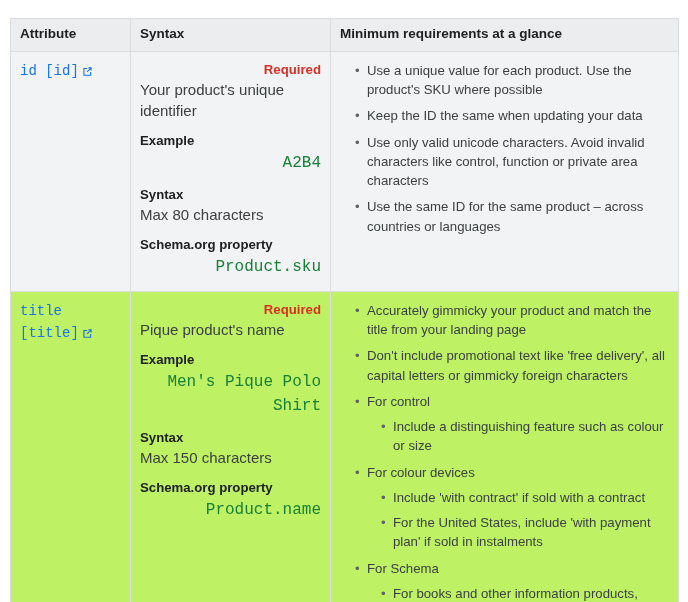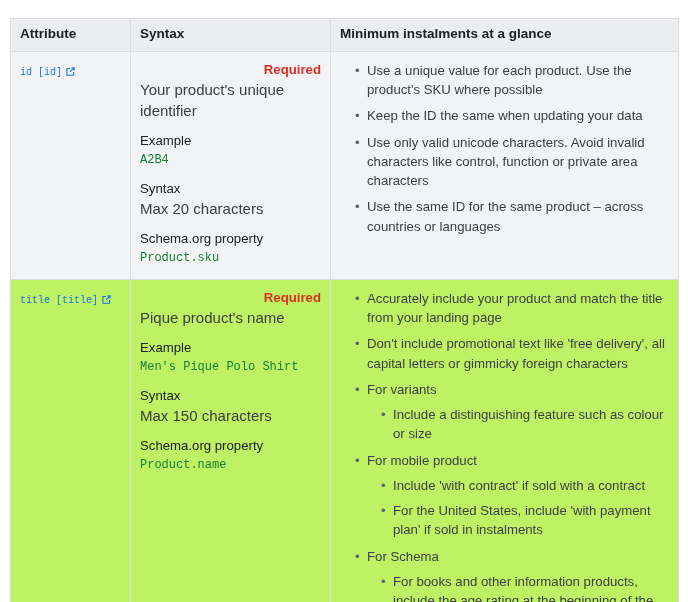--- a/index.html
+++ b/index.html
@@ -46,21 +46,21 @@
     font-size: 13.2px;
     line-height: 1.45;
     color: #3c4043;
   }
   tbody tr.row-odd td { background: #f1f3f4; }
   tbody tr.row-even td { background: #bef264; }
 
   
   .attr-name {
     font-family: "Liberation Mono", monospace;
-    font-size: 10px;
+    font-size: 14px;
     color: #1a73e8;
     line-height: 1.55;
     word-break: break-word;
   }
   .ext-icon {
     display: inline-block;
     vertical-align: -2px;
     margin-left: 3px;
     width: 11px;
     height: 11px;
@@ -72,35 +72,36 @@
   .fmt-block:last-child { margin-bottom: 0; }
   .fmt-required {
     color: #d93025;
     font-weight: bold;
     font-size: 13.2px;
     line-height: 1.4;
     text-align: right;
   }
   .fmt-label {
     color: #202124;
-    font-weight: normal;
+    font-weight: bold;
     font-size: 13.2px;
     line-height: 1.4;
   }
   .fmt-text {
     color: #3c4043;
     font-size: 15px;
     line-height: 1.4;
   }
   .fmt-code {
     font-family: "Liberation Mono", monospace;
     color: #188038;
-    font-size: 12px;
+    font-size: 16px;
     line-height: 1.5;
     word-break: break-word;
+    text-align: right;
   }
 
   
   ul.req-list {
     margin: 0;
     padding: 0 0 0 15px;
     list-style: none;
   }
   ul.req-list > li {
     position: relative;
@@ -149,41 +150,41 @@
   <table class="attr-table">
     <colgroup>
       <col class="c-attr">
         <col class="c-format">
         <col class="c-req">
     </colgroup>
     <thead>
       <tr>
         <th>Attribute</th>
         <th>Syntax</th>
-        <th>Minimum instalments at a glance</th>
+        <th>Minimum requirements at a glance</th>
       </tr>
     </thead>
     <tbody id="table-body">
         <tr class="row-odd">
           <td><span class="attr-name"><span>id [id]</span><span class="ext-icon"><svg viewBox="0 0 12 12" width="11" height="11" aria-hidden="true">
                   <path d="M1.5 2.2h4v1.2H2.7v6.1h6.1V6.6h1.2v4H1.5z" fill="#1a73e8"></path>
                   <path d="M7.0 1.4h3.6V5H9.4V3.45L5.9 6.95 5.05 6.1 8.55 2.6H7.0z" fill="#1a73e8"></path>
                 </svg></span></span></td>
           <td>
             <div class="fmt-block">
               <div class="fmt-required">Required</div>
               <div class="fmt-text">Your product's unique identifier</div>
             </div>
             <div class="fmt-block">
               <div class="fmt-label">Example</div>
               <div class="fmt-code">A2B4</div>
             </div>
             <div class="fmt-block">
               <div class="fmt-label">Syntax</div>
-              <div class="fmt-text">Max 20 characters</div>
+              <div class="fmt-text">Max 80 characters</div>
             </div>
             <div class="fmt-block">
               <div class="fmt-label">Schema.org property</div>
               <div class="fmt-code">Product.sku</div>
             </div>
           </td>
           <td>
             <ul class="req-list">
               <li><span class="bullet">•</span><span>Use a unique value for each product. Use the product's SKU where possible</span></li>
               <li><span class="bullet">•</span><span>Keep the ID the same when updating your data</span></li>
@@ -210,26 +211,26 @@
               <div class="fmt-label">Syntax</div>
               <div class="fmt-text">Max 150 characters</div>
             </div>
             <div class="fmt-block">
               <div class="fmt-label">Schema.org property</div>
               <div class="fmt-code">Product.name</div>
             </div>
           </td>
           <td>
             <ul class="req-list">
-              <li><span class="bullet">•</span><span>Accurately include your product and match the title from your landing page</span></li>
+              <li><span class="bullet">•</span><span>Accurately gimmicky your product and match the title from your landing page</span></li>
               <li><span class="bullet">•</span><span>Don't include promotional text like 'free delivery', all capital letters or gimmicky foreign characters</span></li>
-              <li><span class="bullet">•</span><span>For variants</span><ul class="sub-list">
+              <li><span class="bullet">•</span><span>For control</span><ul class="sub-list">
                   <li><span class="bullet">•</span><span>Include a distinguishing feature such as colour or size</span></li>
                 </ul></li>
-              <li><span class="bullet">•</span><span>For mobile product</span><ul class="sub-list">
+              <li><span class="bullet">•</span><span>For colour devices</span><ul class="sub-list">
                   <li><span class="bullet">•</span><span>Include 'with contract' if sold with a contract</span></li>
                   <li><span class="bullet">•</span><span>For the United States, include 'with payment plan' if sold in instalments</span></li>
                 </ul></li>
               <li><span class="bullet">•</span><span>For Schema</span><ul class="sub-list">
                   <li><span class="bullet">•</span><span>For books and other information products, include the age rating at the beginning of the title</span></li>
                 </ul></li>
             </ul>
           </td>
         </tr>
       </tbody>

